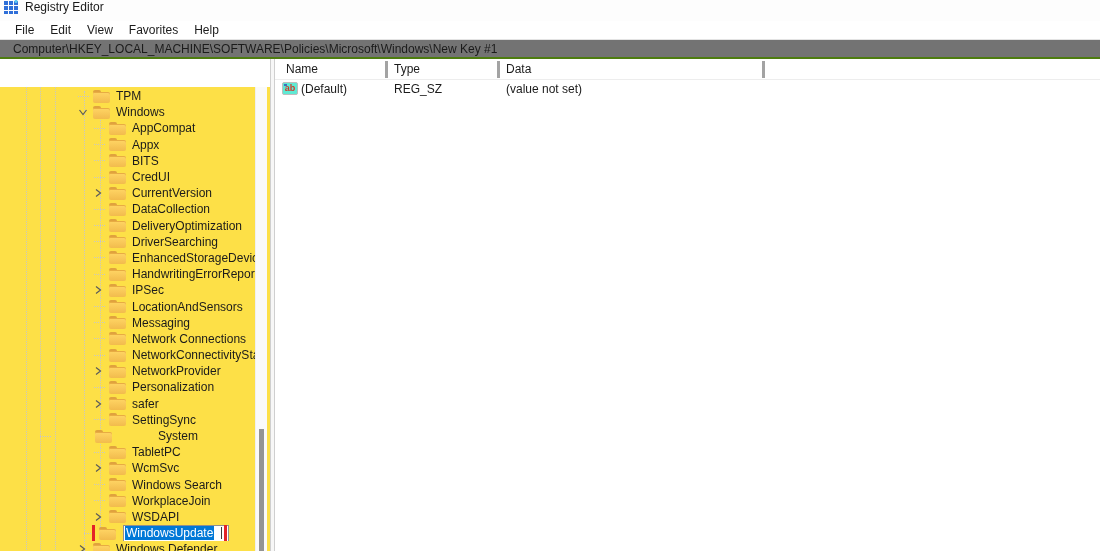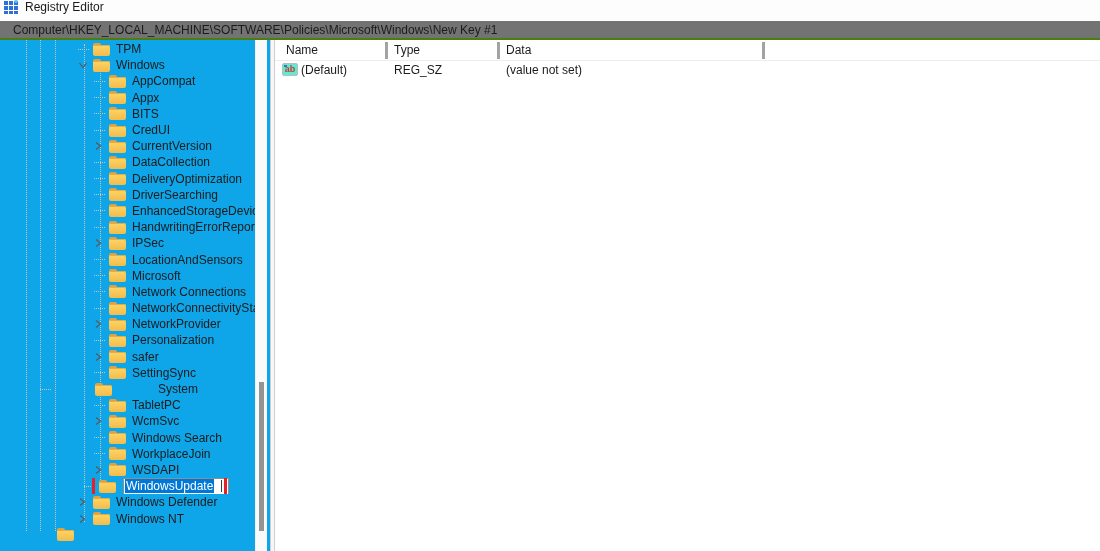--- a/index.html
+++ b/index.html
@@ -16,21 +16,21 @@
   .menubar { height:19px; display:flex; align-items:center; padding-left:7px; background:#fff; border-bottom:1px solid #e3e3e3; flex:0 0 auto; }
   .menu-item { padding:0 8px; height:100%; display:flex; align-items:center; cursor:default; }
 
   
   .addressbar { height:19px; display:flex; align-items:center; padding-left:13px; background:#737373; border-bottom:2px solid #4d7c0f; flex:0 0 auto; white-space:nowrap; overflow:hidden; }
 
   
   .main { flex:1 1 auto; display:flex; min-height:0; }
 
   
-  .left-pane { position:relative; width:270px; flex:0 0 auto; background:#0ea5e9; overflow:hidden; }
+  .left-pane { position:relative; width:270px; flex:0 0 auto; background:#fde047; overflow:hidden;margin-top:28px; }
   .tree { position:absolute; left:0; top:0; width:255px; height:100%; overflow:hidden; padding-top:1px; }
   .guide { position:absolute; width:0; border-left:1px dotted #c6c6c6; pointer-events:none; }
   .tree-row { position:relative; height:16.2px; display:flex; align-items:center; white-space:nowrap; overflow:hidden; cursor:default; }
   .expander { width:15px; height:100%; flex:0 0 auto; display:flex; align-items:center; justify-content:flex-start; }
   .stub { width:11px; border-top:1px dotted #c6c6c6; height:0; }
   .folder { width:17px; height:13px; position:relative; flex:0 0 auto; margin-right:4px; }
   .folder::before { content:''; position:absolute; left:0; top:0; width:8px; height:5px; background:#e0a23e; border-radius:2px 2px 0 0; }
   .folder::after { content:''; position:absolute; left:0; top:2px; right:0; bottom:0; background:linear-gradient(#ffd564,#f2bb4d); border-radius:1px 2px 2px 2px; box-shadow:inset 0 1px 0 #e8ac43; }
   .tree-label { padding:0 2px; }
 
@@ -74,20 +74,27 @@
         <rect x="0" y="11" width="4" height="3" fill="#2f6fd8"></rect>
           <rect x="5" y="11" width="4" height="3" fill="#2f6fd8"></rect>
         <rect x="10" y="11" width="4" height="3" fill="#2f6fd8"></rect>
           <rect x="10" y="1" width="4" height="4" fill="#2f6fd8"></rect>
         <circle cx="12" cy="1.5" r="1.6" fill="#5ac8f2"></circle>
       </svg>
     </span>
     <span class="titlebar-text">Registry Editor</span>
   </div>
 
+  <div class="menubar">
+    <span class="menu-item">File</span>
+    <span class="menu-item">Edit</span>
+    <span class="menu-item">View</span>
+    <span class="menu-item">Favorites</span>
+    <span class="menu-item">Help</span>
+  </div>
 
   <div class="addressbar">Computer\HKEY_LOCAL_MACHINE\SOFTWARE\Policies\Microsoft\Windows\New Key #1</div>
 
   <div class="main">
 
     <div class="left-pane">
       <div class="tree">
         <div class="guide" style="left:26px; top:0; height:491px;"></div>
         <div class="guide" style="left:40px; top:0; height:491px;"></div>
         <div class="guide" style="left:55px; top:0; height:491px;"></div>
@@ -195,21 +202,21 @@
               <span class="stub"></span>
             </span>
             <span class="folder"></span>
             <span class="tree-label">LocationAndSensors</span>
           </div>
           <div class="tree-row" style="padding-left: 94px;">
             <span class="expander">
               <span class="stub"></span>
             </span>
             <span class="folder"></span>
-            <span class="tree-label">Microsoft</span>
+            <span class="tree-label">Messaging</span>
           </div>
           <div class="tree-row" style="padding-left: 94px;">
             <span class="expander">
               <span class="stub"></span>
             </span>
             <span class="folder"></span>
             <span class="tree-label">Network Connections</span>
           </div>
           <div class="tree-row" style="padding-left: 94px;">
             <span class="expander">

